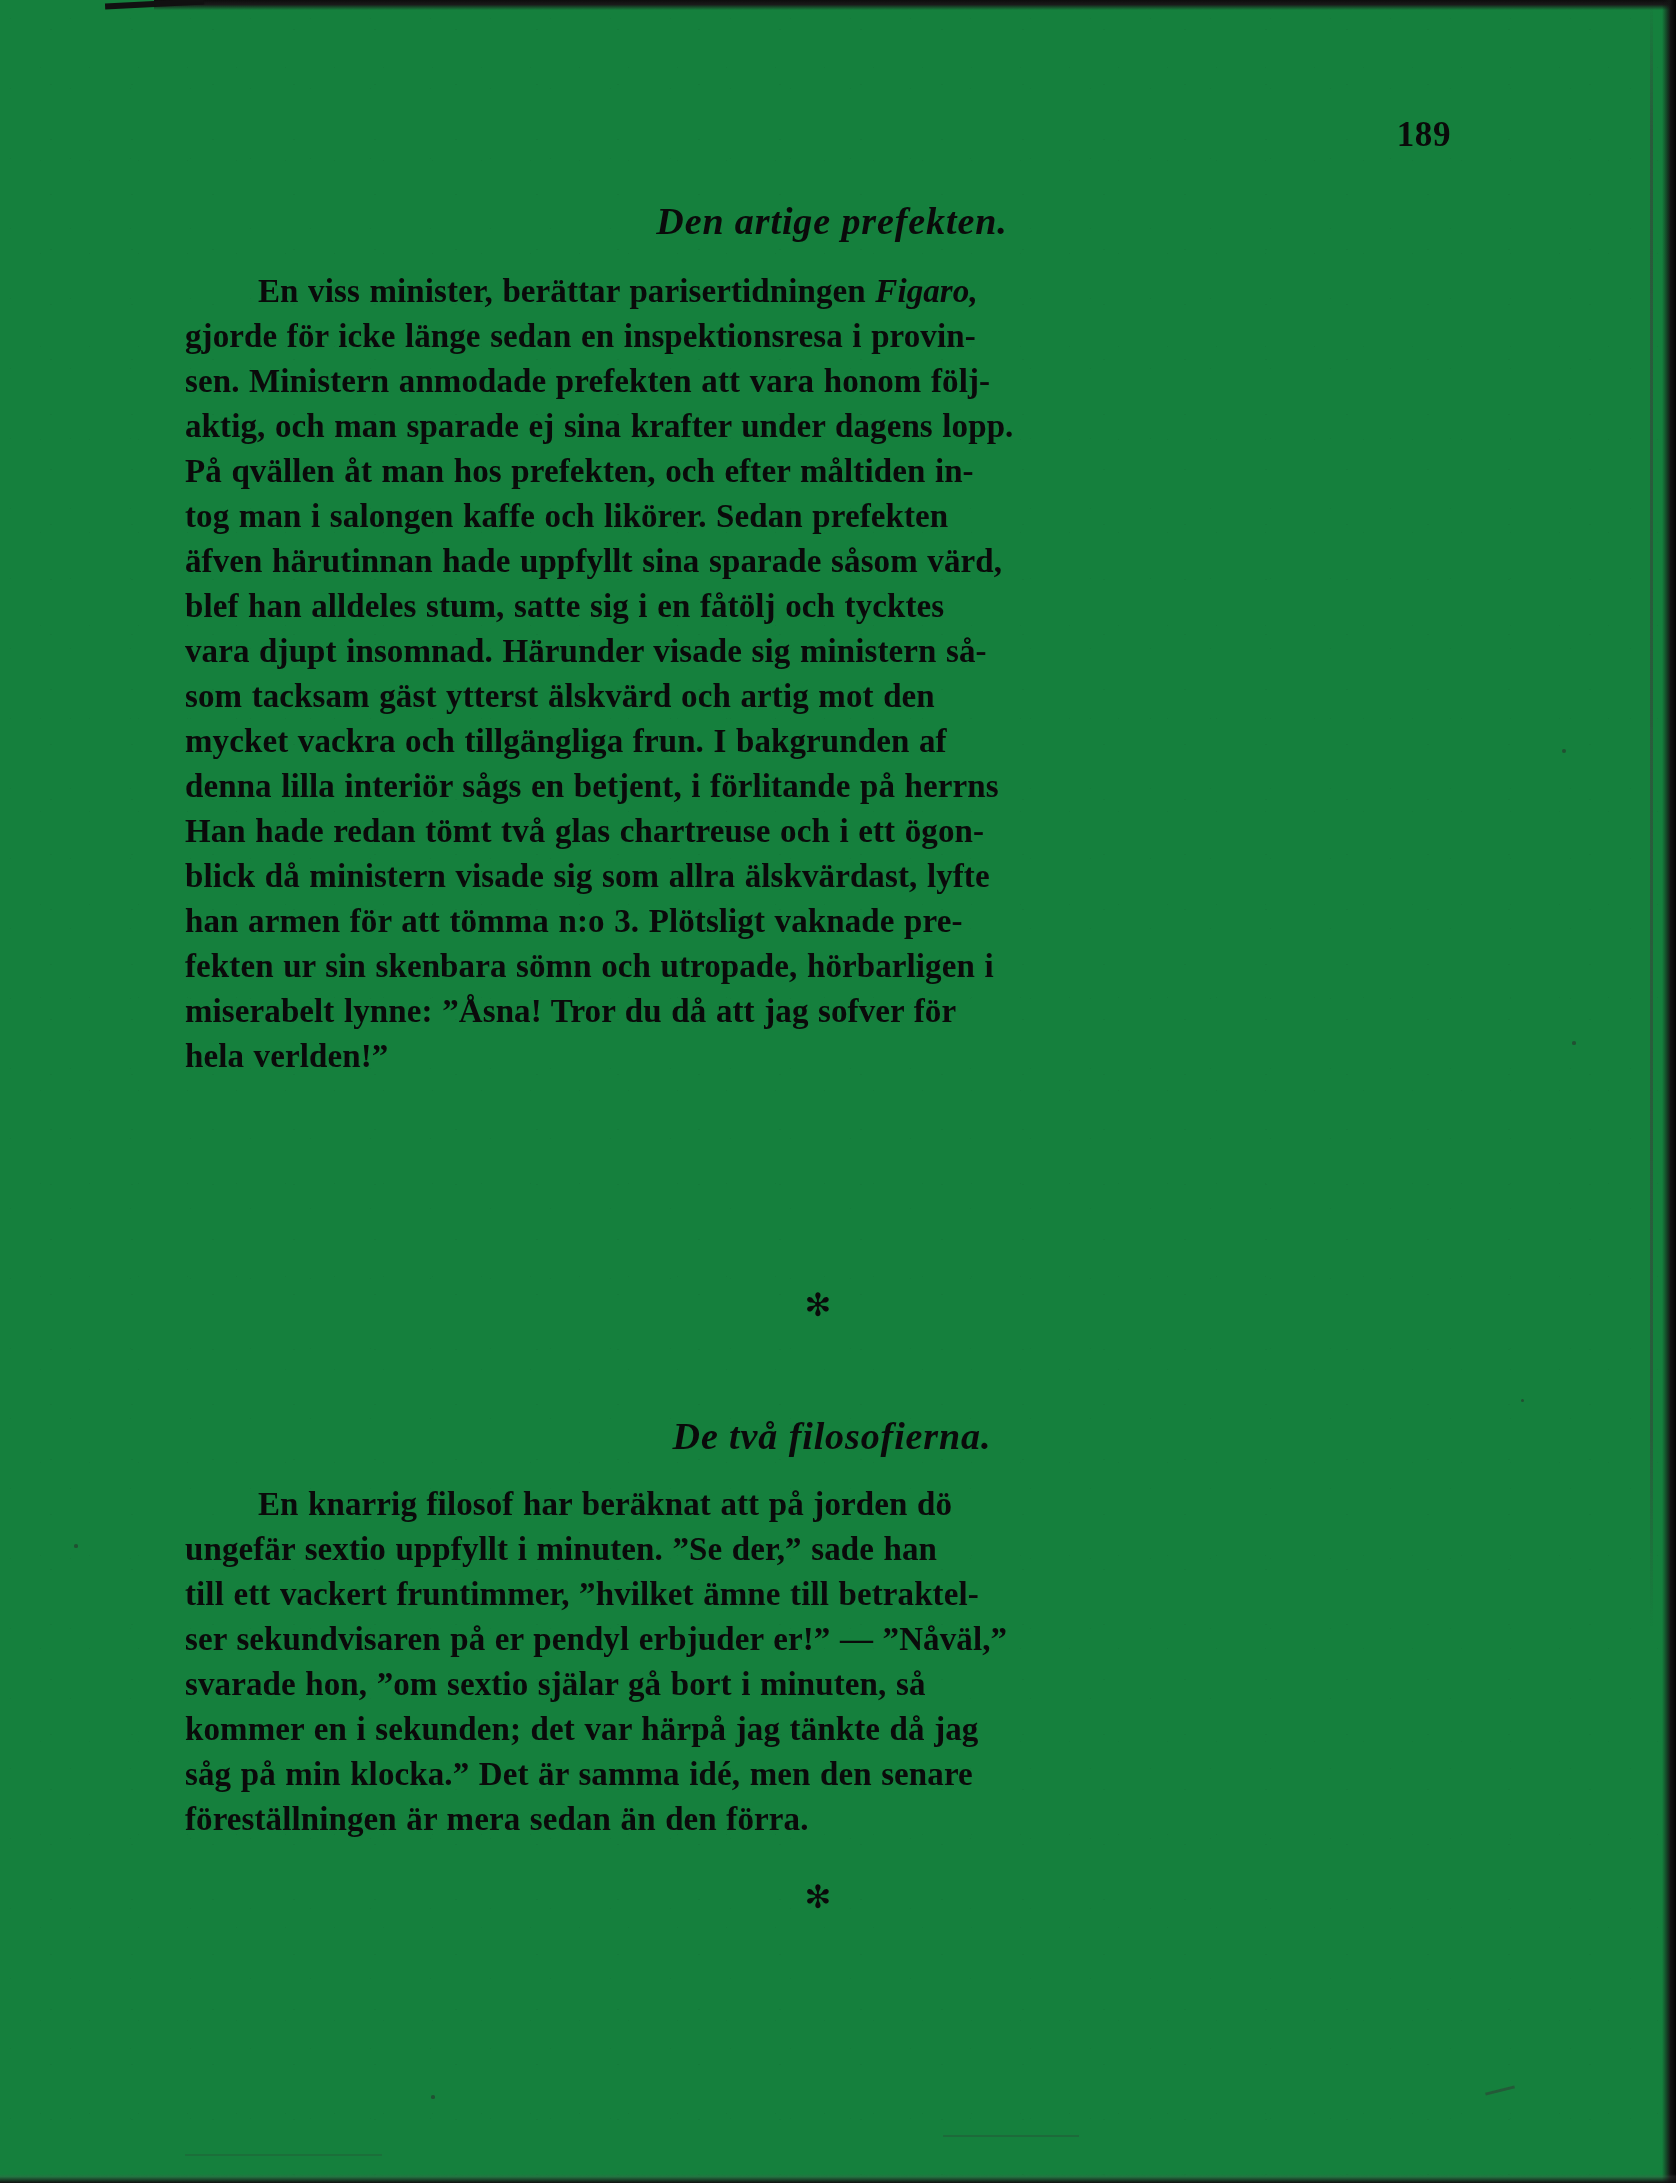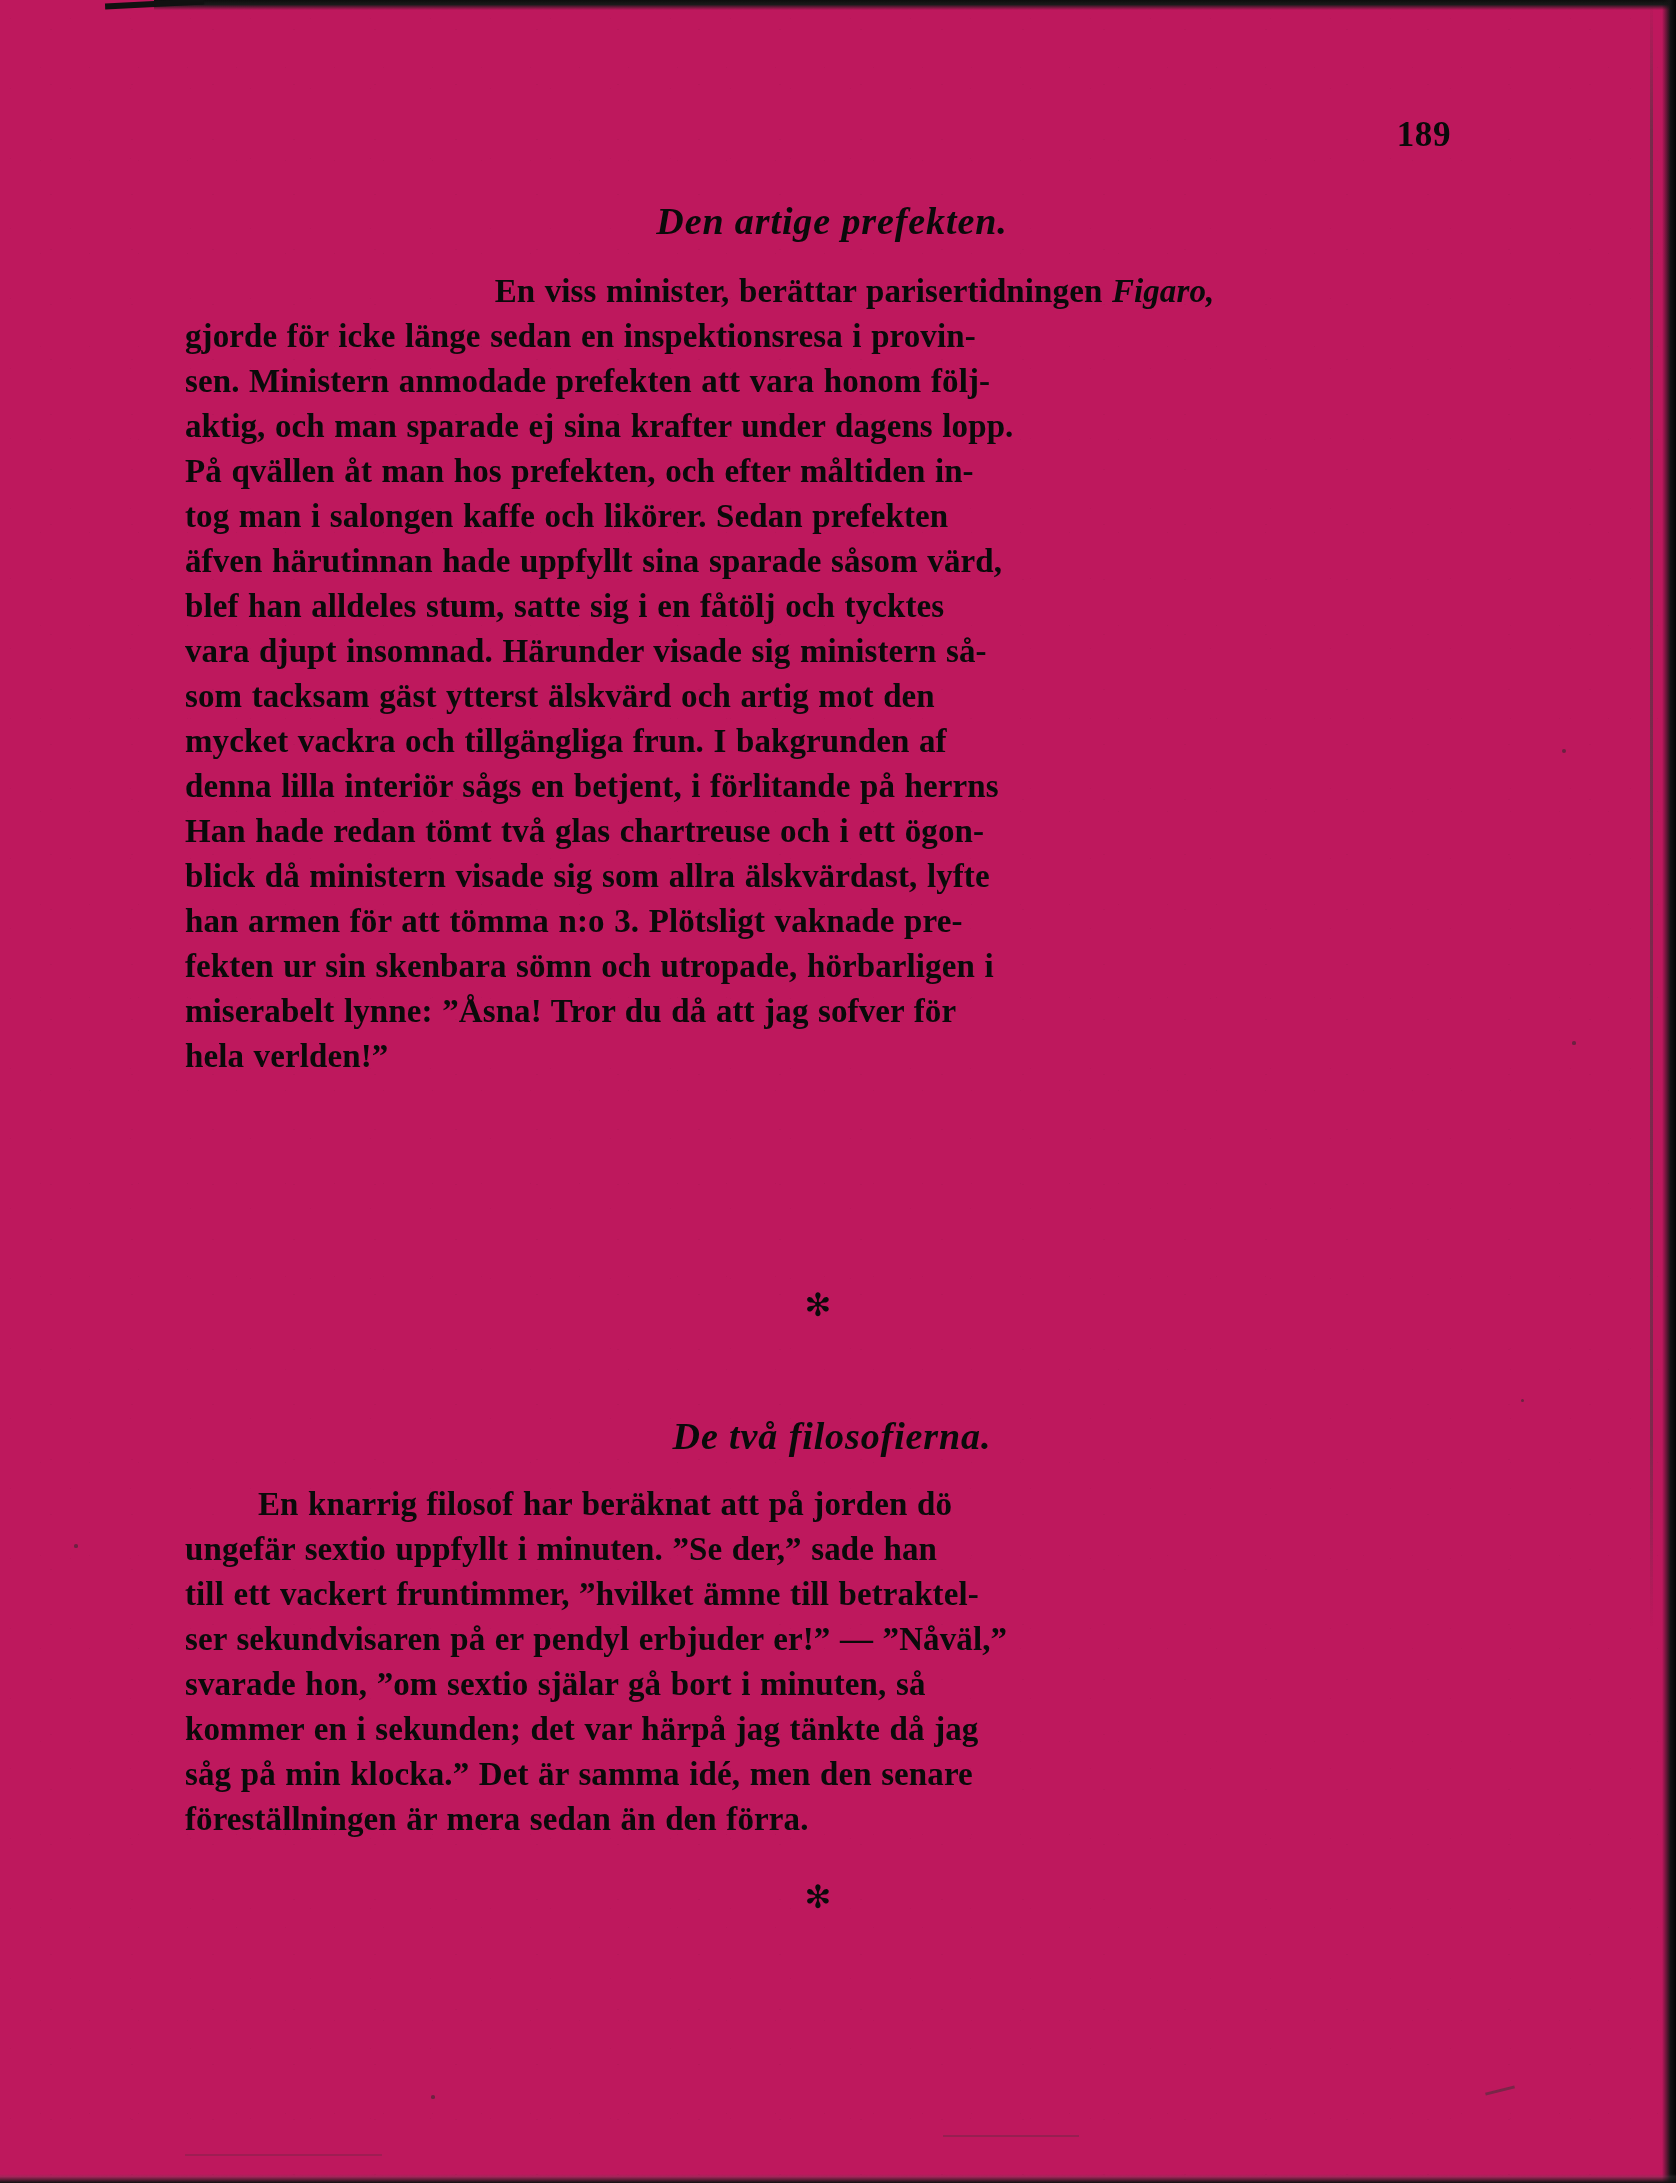--- a/index.html
+++ b/index.html
@@ -5,21 +5,21 @@
   html, body {
     margin: 0;
     padding: 0;
     background: #ffffff;
   }
 
   #page {
     position: relative;
     width: 1676px;
     height: 2183px;
-    background: #be185d;
+    background: #15803d;
     overflow: hidden;
     font-family: "Liberation Serif", "DejaVu Serif", serif;
     color: #0a0a0a;
   }
 
   
   .scan-edge-top {
     position: absolute;
     top: 0; left: 154px;
     width: 1522px; height: 10px;
@@ -128,21 +128,21 @@
     font-style: italic;
   }
 
   
   .line {
     display: block;
     white-space: nowrap;
   }
   .line.j {
     display: flex;
-    justify-content: center;
+    justify-content: flex-start;
   }
   .line.j > span { display: inline-block; }
 
   .sep {
     position: absolute;
     left: 0;
     width: 1266px;
     text-align: center;
     font-size: 32px;
     font-weight: 700;

